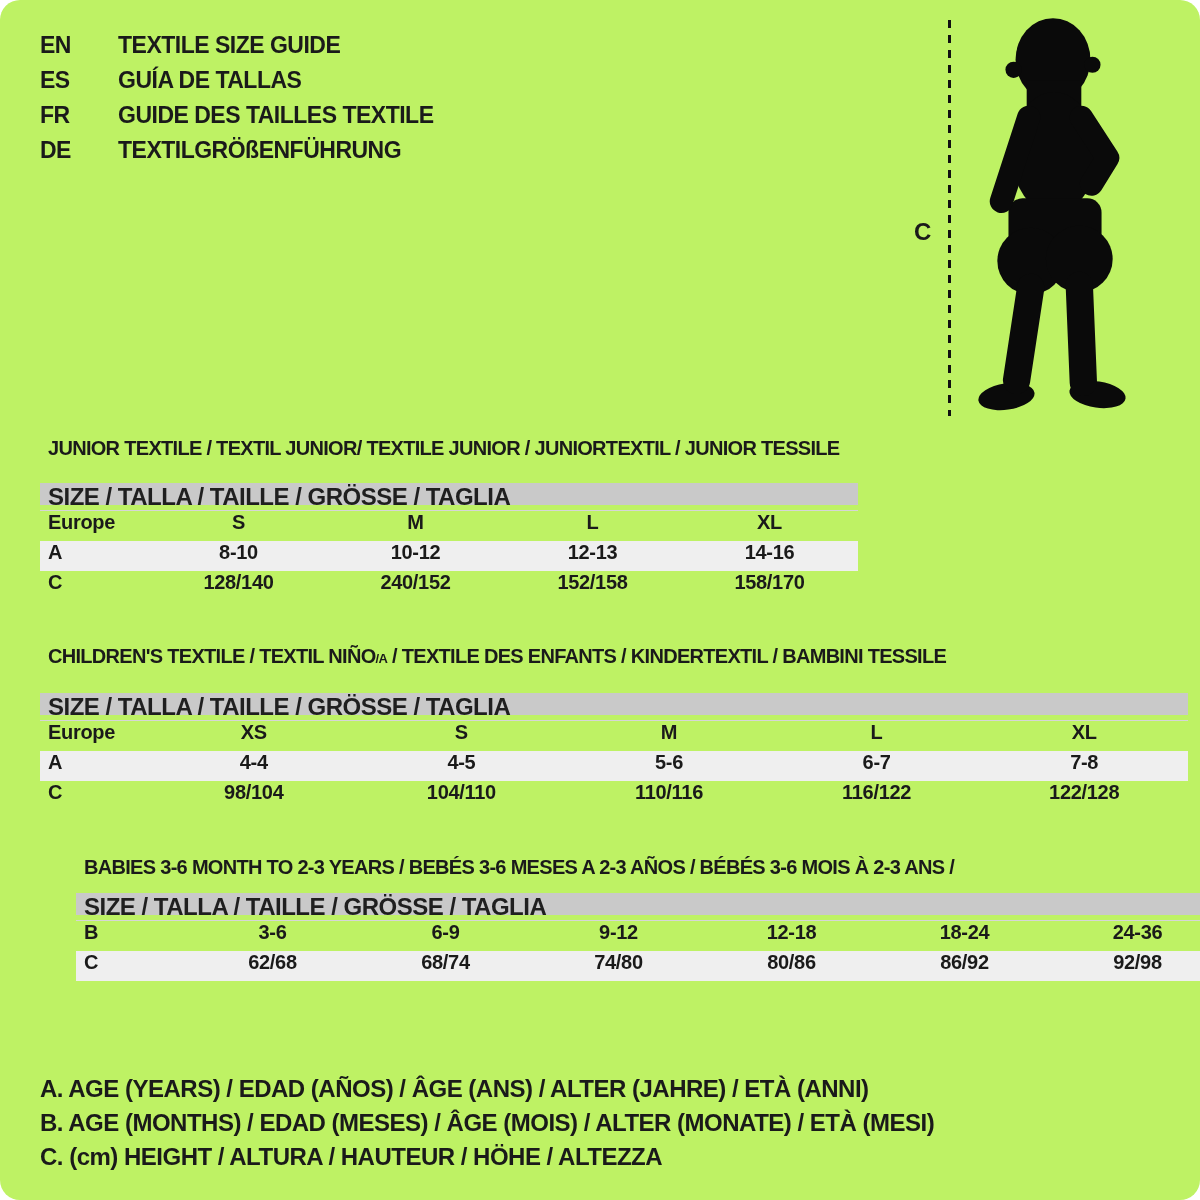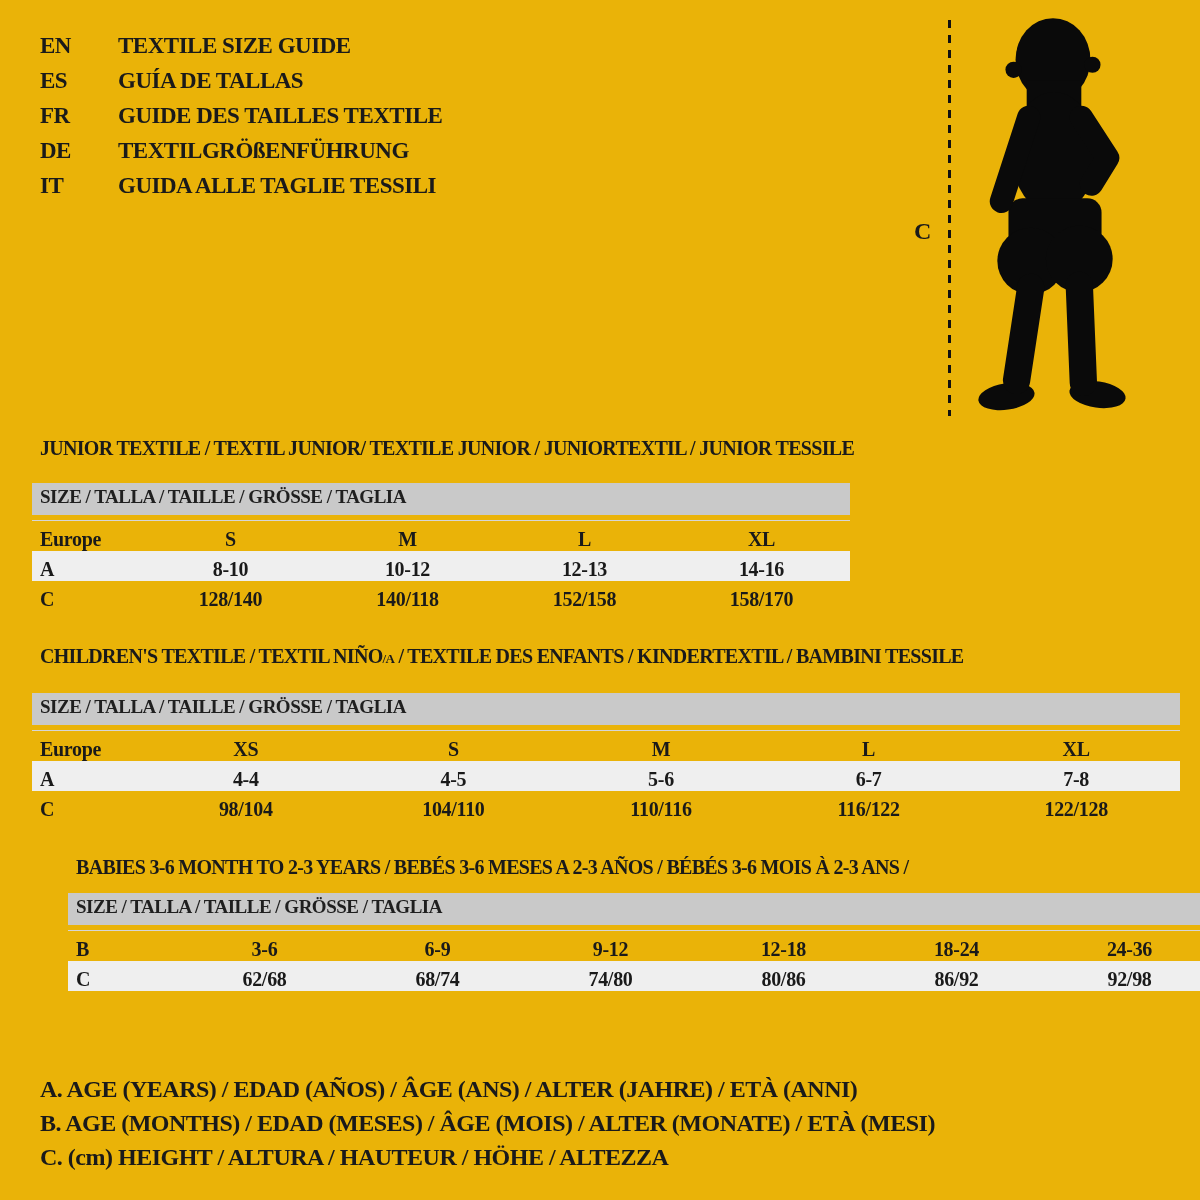--- a/index.html
+++ b/index.html
@@ -1,51 +1,52 @@
 <!DOCTYPE html>
 <html><head>
 <meta charset="utf-8">
 <style>
   html,body { margin:0; padding:0; background:#ffffff; }
   .page {
-    position:relative; width:1200px; height:1200px; background:#eab308;
-    font-family:Liberation Serif, serif; font-weight:700; color:#1a1a1a;
+    position:relative; width:1200px; height:1200px; background:#bef264;
+    font-family:Liberation Sans, sans-serif; font-weight:700; color:#1a1a1a;
     overflow:hidden;
+    border-radius:20px;
   }
   
   .lang-block { position:absolute; left:40px; top:28px; }
   .lang-row { display:flex; height:35px; align-items:center; font-size:23px; letter-spacing:-0.5px; }
   .lang-code { width:78px; }
   .lang-title { white-space:nowrap; }
 
   
   .figure { position:absolute; left:912px; top:14px; width:250px; height:412px; }
   .dash-line {
     position:absolute; left:36px; top:6px; width:3px; height:396px;
     background:repeating-linear-gradient(to bottom,#111 0 8px,transparent 8px 15px);
   }
   .c-label { position:absolute; left:2px; top:204px; font-size:24px; }
   .baby-svg { position:absolute; left:56px; top:0; }
 
   
-  .section { position:absolute; left:32px; }
+  .section { position:absolute; left:40px; }
   .sec-junior { top:436px; width:818px; }
   .sec-children { top:644px; width:1148px; }
   .sec-babies { top:850px; width:1148px;margin-left:36px; }
   .sec-title { font-size:20px; letter-spacing:-0.7px; line-height:24px; padding-left:8px; white-space:nowrap; }
   .sec-babies .sec-title { line-height:34px; }
   .tsub { font-size:13px; }
   .size-bar {
-    margin-top:23px; height:32px; line-height:28px; background:#c9c9c9;
-    padding-left:8px; font-size:19px; letter-spacing:-0.5px; color:#1f1f1f;
+    margin-top:23px; height:22px; line-height:28px; background:#c9c9c9;
+    padding-left:8px; font-size:24px; letter-spacing:-0.5px; color:#1f1f1f;
   }
   .sec-children .size-bar { margin-top:22px; }
   .sec-babies .size-bar { margin-top:9px; }
   .rows { margin-top:5px; border-top:1px solid #d6d6d6; }
-  .trow { display:flex; height:30px; align-items:flex-end; font-size:20px; letter-spacing:-0.3px; }
+  .trow { display:flex; height:30px; align-items:flex-start; font-size:20px; letter-spacing:-0.3px; }
   .trow.gray { background:#efefef; }
   .rlabel { width:110px; padding-left:8px; box-sizing:border-box; }
   .cell { flex:1; text-align:center; }
 
   
   .legend { position:absolute; left:40px; top:1072px; }
   .legend-line { font-size:24px; letter-spacing:-0.5px; line-height:34px; white-space:nowrap; }
 </style>
 </head>
 <body>
@@ -61,24 +62,20 @@
       <span class="lang-code">ES</span>
       <span class="lang-title">GUÍA DE TALLAS</span>
     </div>
     <div class="lang-row">
       <span class="lang-code">FR</span>
       <span class="lang-title">GUIDE DES TAILLES TEXTILE</span>
     </div>
     <div class="lang-row">
       <span class="lang-code">DE</span>
       <span class="lang-title">TEXTILGRÖßENFÜHRUNG</span>
-    </div>
-    <div class="lang-row">
-      <span class="lang-code">IT</span>
-      <span class="lang-title">GUIDA ALLE TAGLIE TESSILI</span>
     </div>
   </div>
 
   <div class="figure">
     <div class="dash-line"></div>
     <div class="c-label">C</div>
     <svg class="baby-svg" width="172" height="405" viewBox="0 0 170 400" xmlns="http://www.w3.org/2000/svg">
       <g fill="#0a0a0a" stroke="none">
         <ellipse cx="84" cy="45" rx="37" ry="41"></ellipse>
         <circle cx="45" cy="55" r="8"></circle>
@@ -114,21 +111,21 @@
       <div class="trow gray">
         <span class="rlabel">A</span>
         <span class="cell">8-10</span>
         <span class="cell">10-12</span>
         <span class="cell">12-13</span>
         <span class="cell">14-16</span>
       </div>
       <div class="trow">
         <span class="rlabel">C</span>
         <span class="cell">128/140</span>
-        <span class="cell">140/118</span>
+        <span class="cell">240/152</span>
         <span class="cell">152/158</span>
         <span class="cell">158/170</span>
       </div>
     </div>
   </div>
 
   <div class="section sec-children">
     <div class="sec-title"><span>CHILDREN'S TEXTILE / TEXTIL NIÑO</span><span class="tsub">/A</span><span> / TEXTILE DES ENFANTS / KINDERTEXTIL / BAMBINI TESSILE</span></div>
     <div class="size-bar">SIZE / TALLA / TAILLE / GRÖSSE / TAGLIA</div>
     <div class="rows">

